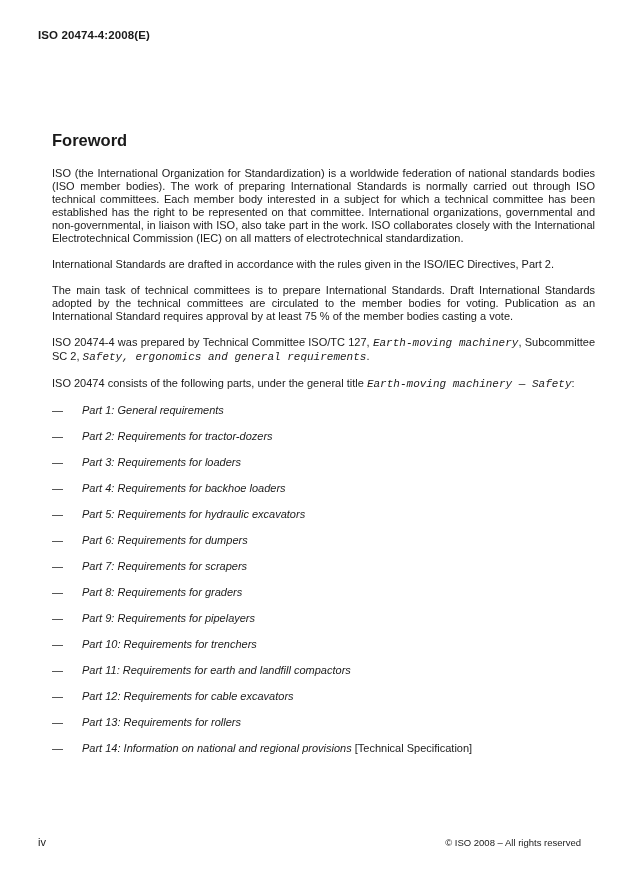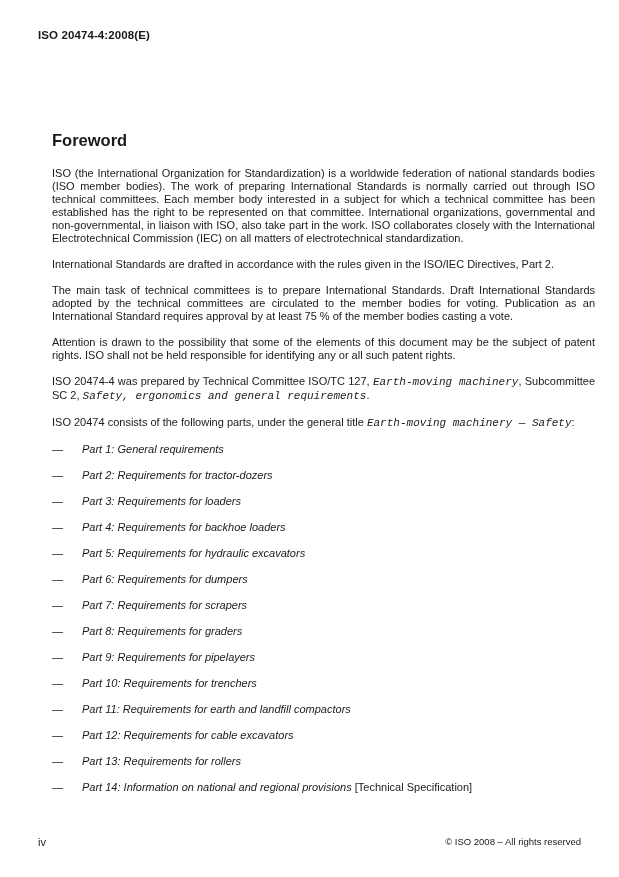--- a/index.html
+++ b/index.html
@@ -64,21 +64,21 @@
   .part-suffix {
     font-style: normal;
   }
   .footer {
     position: absolute;
     top: 836px;
     left: 38px;
     right: 38px;
     display: flex;
     justify-content: space-between;
-    align-items: flex-start;
+    align-items: center;
   }
   .footer-page-num {
     font-size: 11px;
   }
   .footer-copyright {
     font-size: 9.5px;
   }
 </style>
 </head>
 <body>
@@ -90,21 +90,20 @@
   <div class="content">
 
     <h1 class="foreword-title">Foreword</h1>
 
     <p>ISO (the International Organization for Standardization) is a worldwide federation of national standards bodies (ISO member bodies). The work of preparing International Standards is normally carried out through ISO technical committees. Each member body interested in a subject for which a technical committee has been established has the right to be represented on that committee. International organizations, governmental and non-governmental, in liaison with ISO, also take part in the work. ISO collaborates closely with the International Electrotechnical Commission (IEC) on all matters of electrotechnical standardization.</p>
 
     <p>International Standards are drafted in accordance with the rules given in the ISO/IEC Directives, Part 2.</p>
 
     <p>The main task of technical committees is to prepare International Standards. Draft International Standards adopted by the technical committees are circulated to the member bodies for voting. Publication as an International Standard requires approval by at least 75 % of the member bodies casting a vote.</p>
 
-    <p>Attention is drawn to the possibility that some of the elements of this document may be the subject of patent rights. ISO shall not be held responsible for identifying any or all such patent rights.</p>
 
     <p><span>ISO 20474-4 was prepared by Technical Committee ISO/TC 127, </span><span class="it">Earth-moving machinery</span><span>, Subcommittee SC 2, </span><span class="it">Safety, ergonomics and general requirements</span><span>.</span></p>
 
     <p><span>ISO 20474 consists of the following parts, under the general title </span><span class="it">Earth-moving machinery — Safety</span><span>:</span></p>
 
     <div class="parts-list">
 
     <div class="part-item">
         <span class="part-marker">—</span>
         <span><span class="part-label">Part 1: General requirements</span><span class="part-suffix"></span></span>

